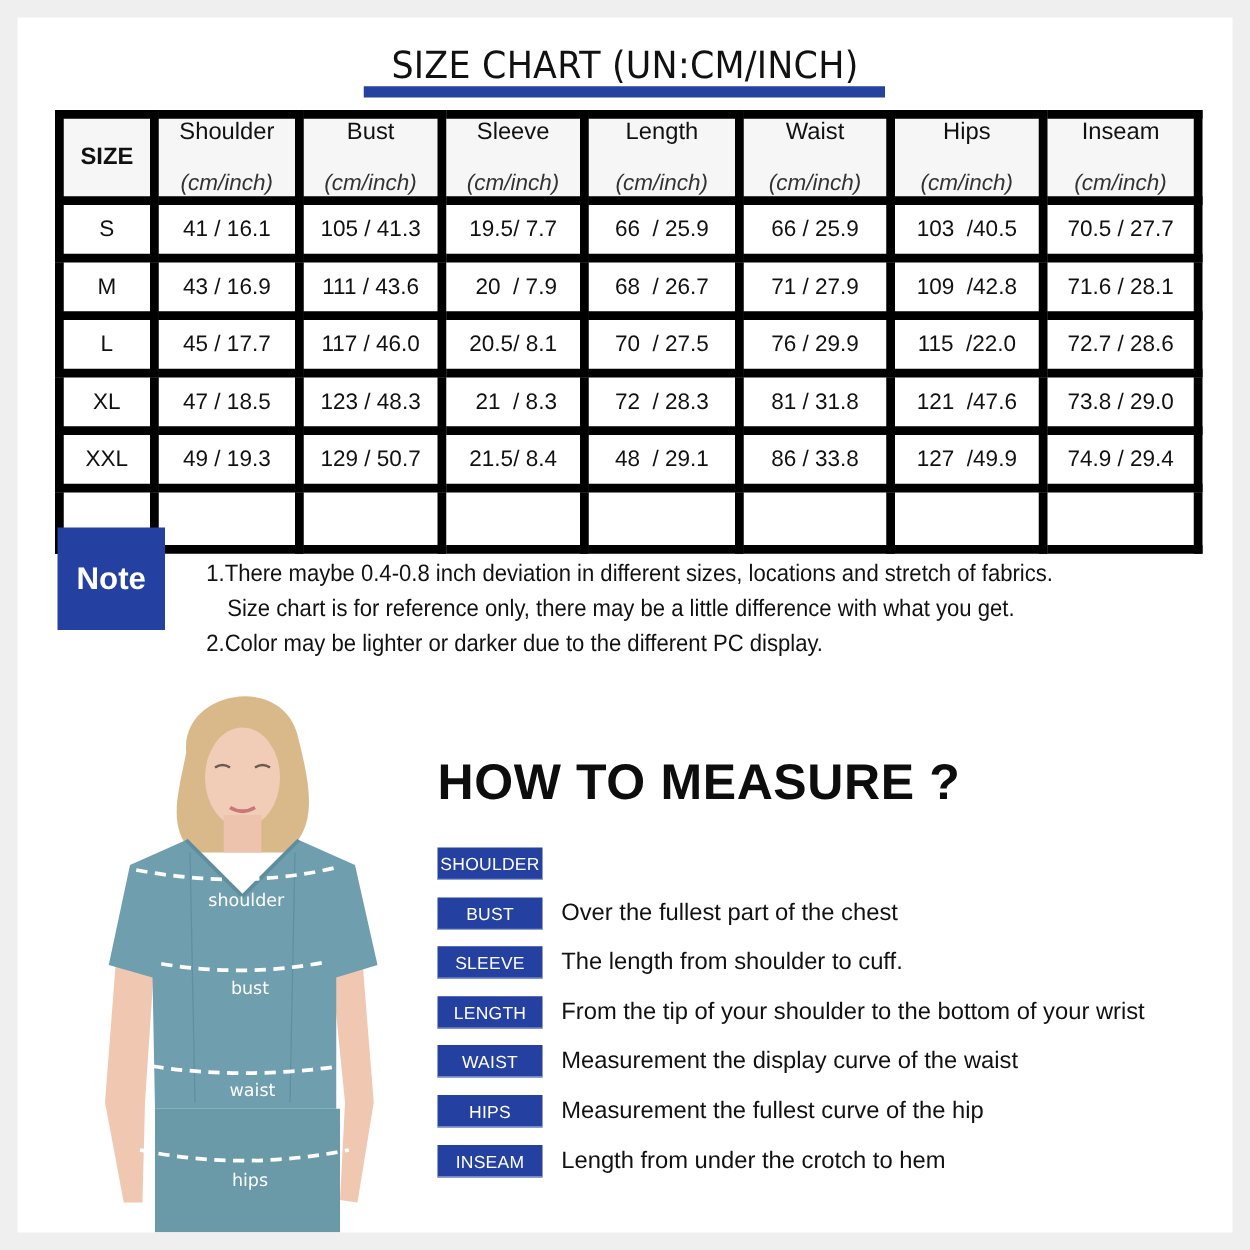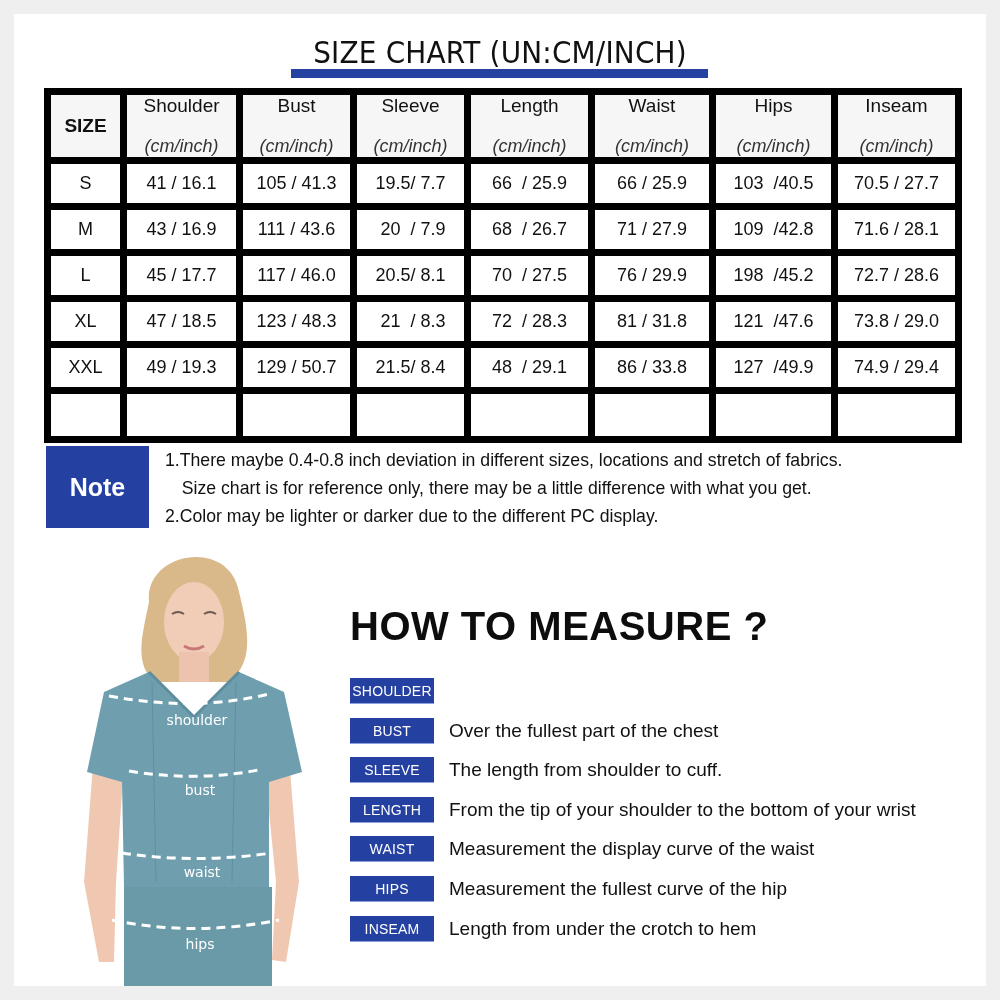--- a/index.html
+++ b/index.html
@@ -32,21 +32,21 @@
   table.size-table th, table.size-table td {
     border: 7px solid #000000; text-align: center; padding: 0;
   }
   table.size-table thead th { height: 58px; background: #f6f6f6; font-weight: normal; }
   .th-main { display: block; font-size: 19px; color: #111; }
   .th-sub { display: block; font-size: 18px; color: #333; margin-top: 19px; font-style: italic; }
   .th-size { font-size: 19px; font-weight: bold; color: #111; }
   table.size-table tbody td { height: 39px; font-size: 18px; color: #111; white-space: pre; }
   table.size-table tbody tr.empty-row td { height: 42px; }
   .note-box {
-    position: absolute; left: 32px; top: 432px; width: 103px; height: 82px;
+    position: absolute; left: 32px; top: 408px; width: 86px; height: 82px;
     background: #2440a0; color: #fff; display: flex; align-items: center; justify-content: center;
     font-size: 25px; font-weight: bold;
   }
   .note-text {
     position: absolute; left: 151px; top: 432px; width: 800px;
     font-size: 19px; line-height: 28px; color: #111; white-space: nowrap;
     font-family: "Liberation Sans", sans-serif; transform: scaleX(0.93); transform-origin: left;
   }
   .note-text .indent { padding-left: 18px; }
   .model {
@@ -141,21 +141,21 @@
         <td>109  /42.8</td>
         <td>71.6 / 28.1</td>
       </tr>
       <tr>
         <td>L</td>
         <td>45 / 17.7</td>
         <td>117 / 46.0</td>
         <td>20.5/ 8.1</td>
         <td>70  / 27.5</td>
         <td>76 / 29.9</td>
-        <td>198  /45.2</td>
+        <td>115  /22.0</td>
         <td>72.7 / 28.6</td>
       </tr>
       <tr>
         <td>XL</td>
         <td>47 / 18.5</td>
         <td>123 / 48.3</td>
         <td> 21  / 8.3</td>
         <td>72  / 28.3</td>
         <td>81 / 31.8</td>
         <td>121  /47.6</td>

